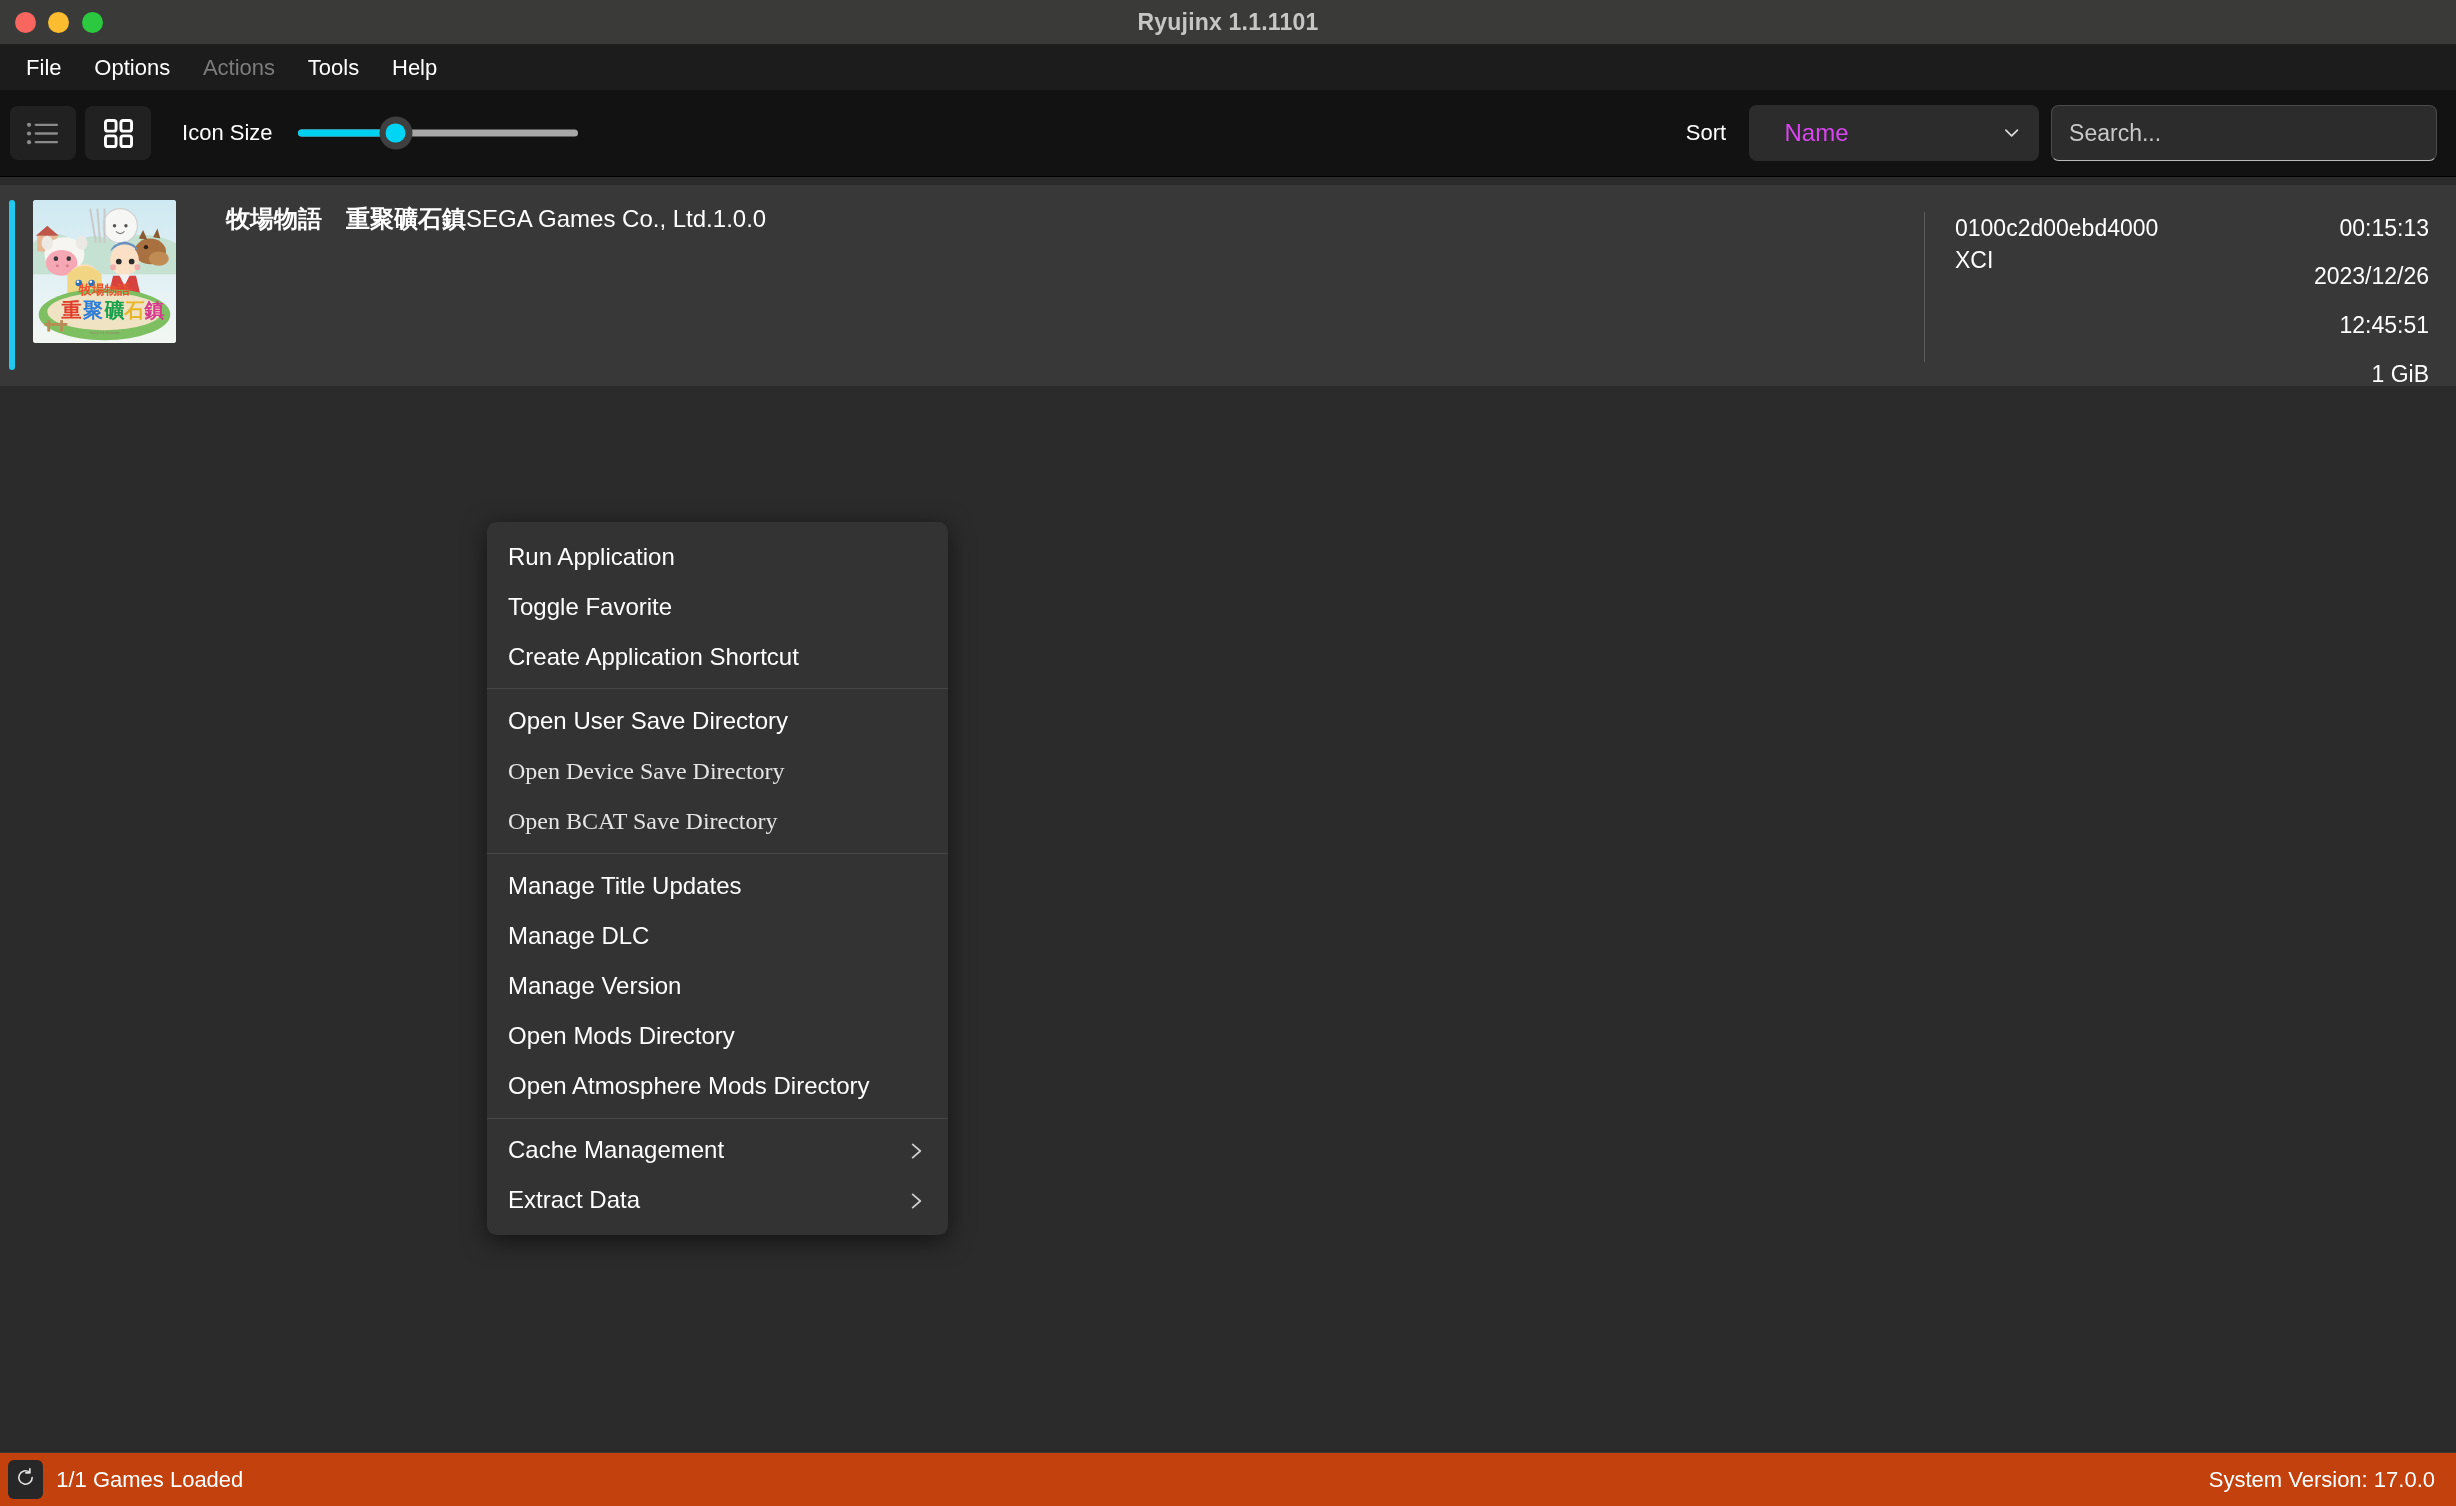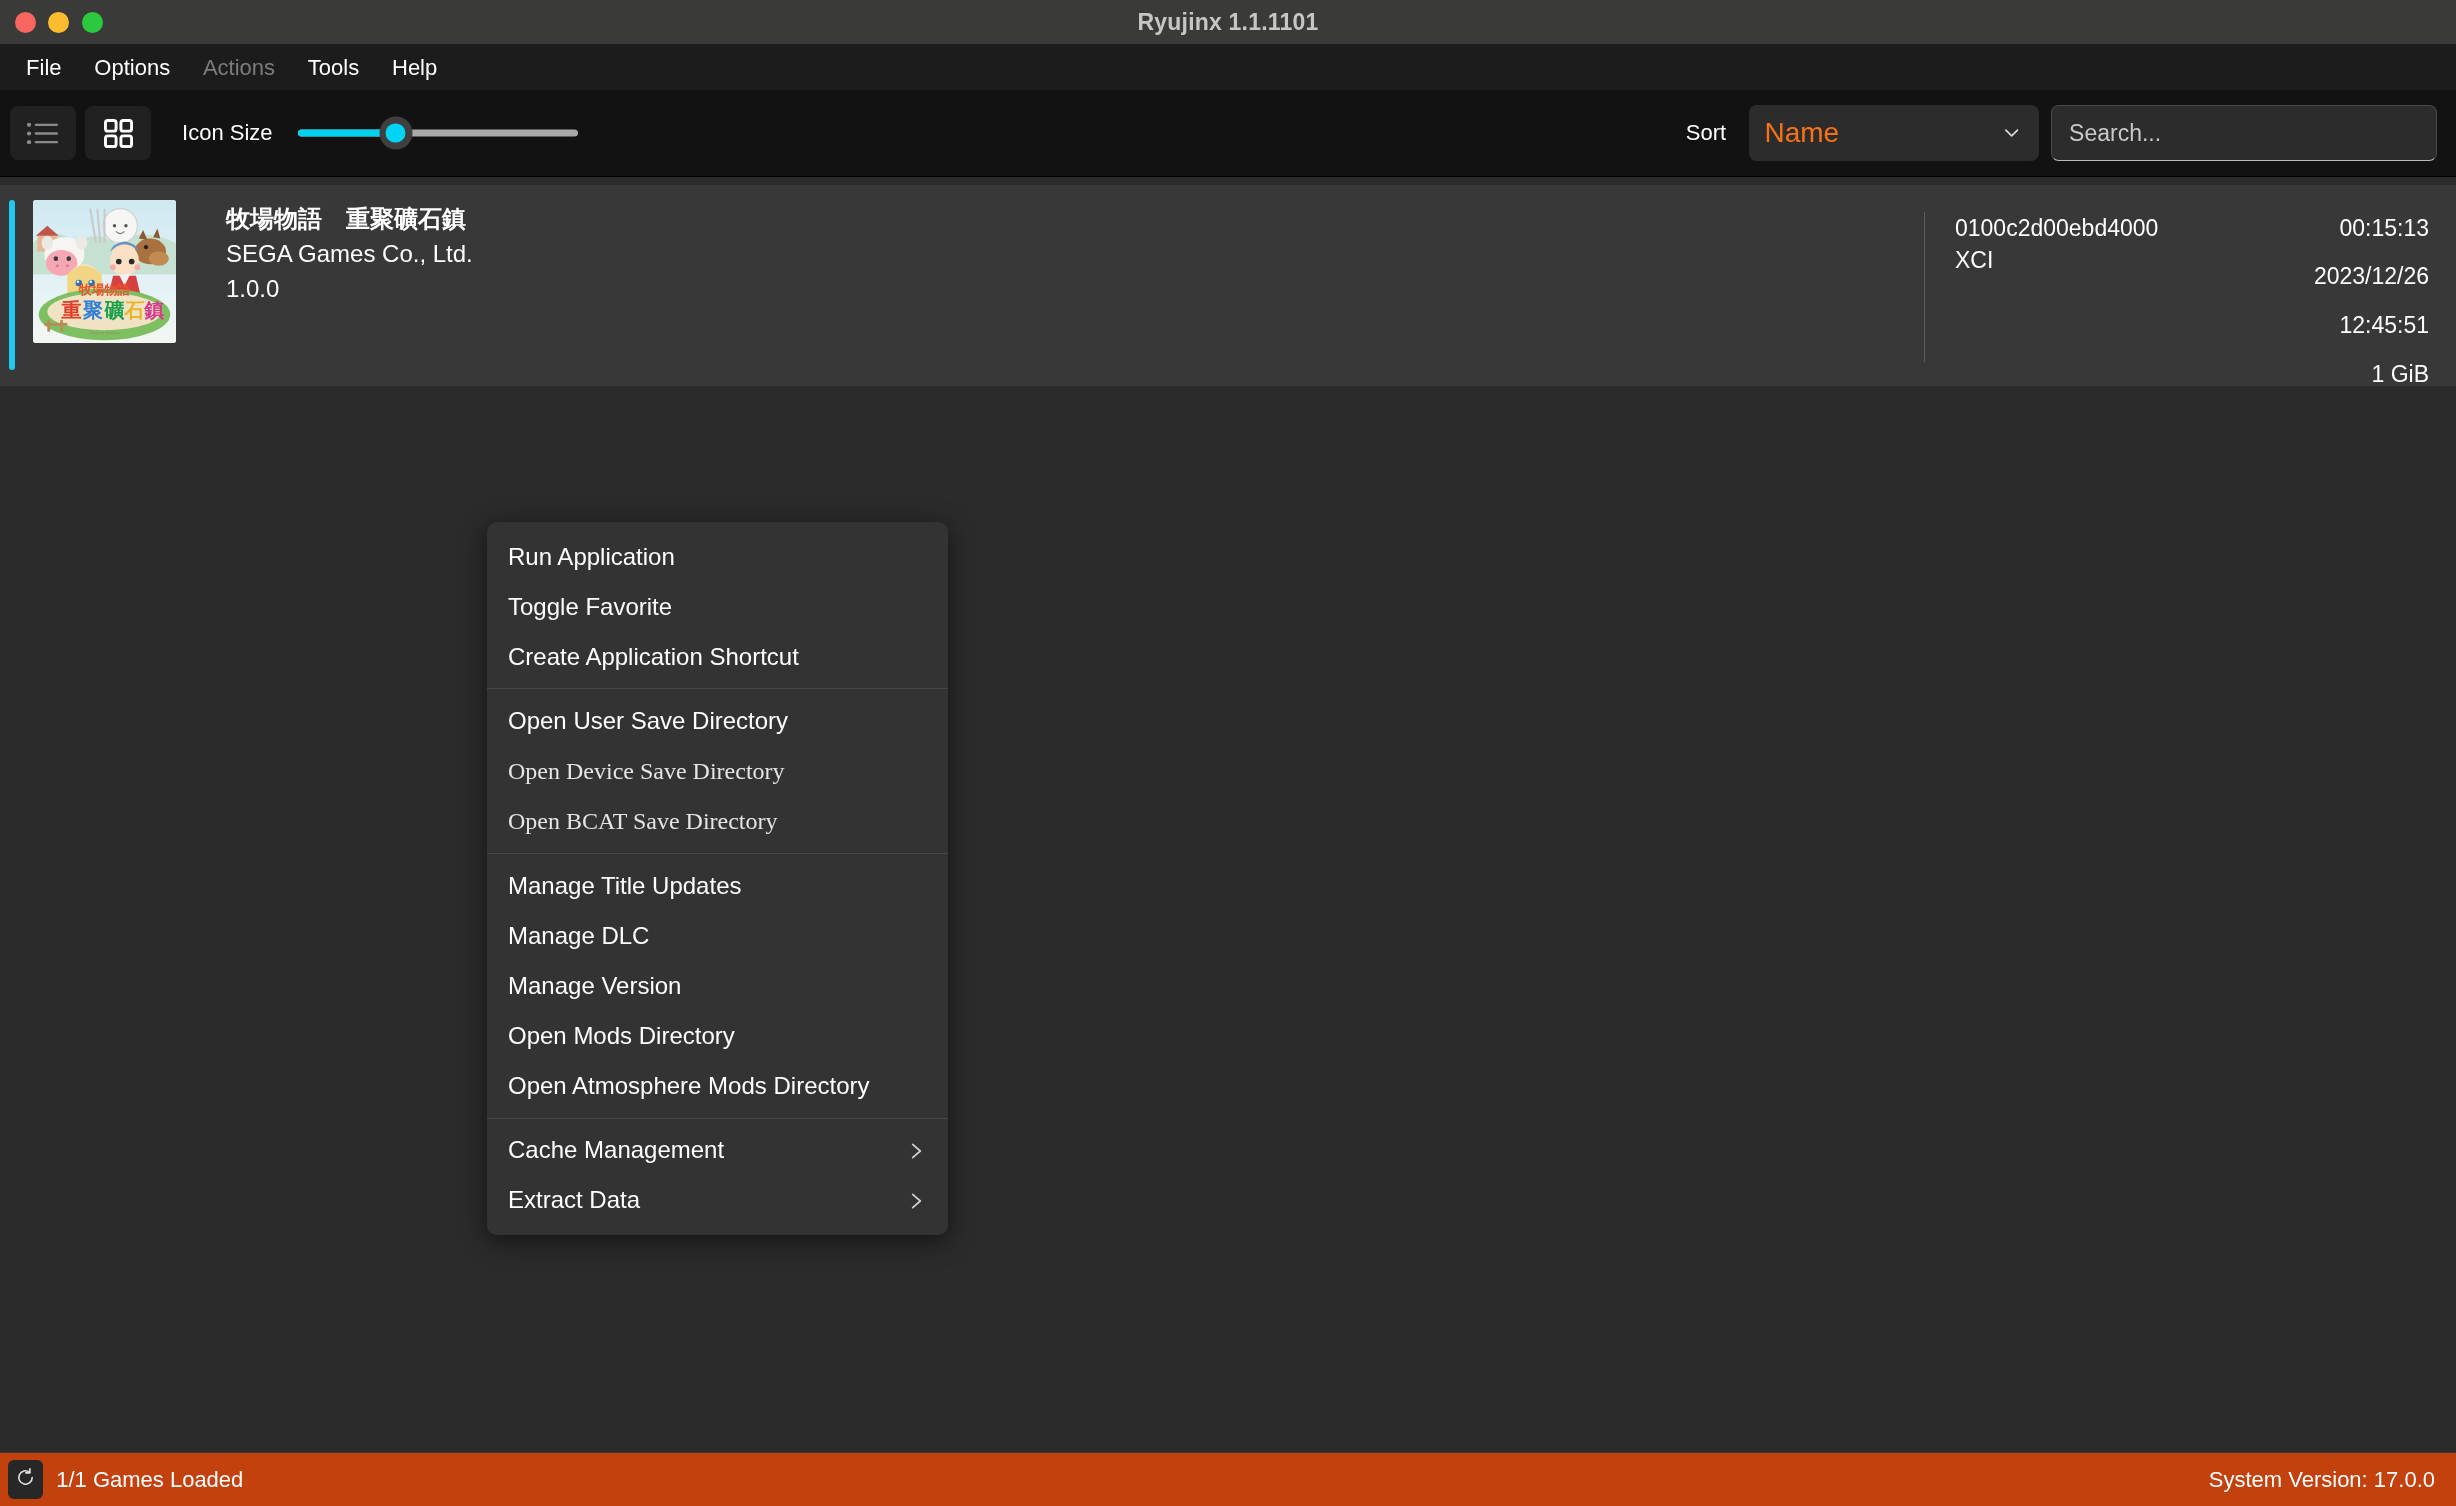--- a/index.html
+++ b/index.html
@@ -121,21 +121,21 @@
   }
   .combo {
     position: relative;
     width: 290px; height: 56px;
     background: #2c2c2c;
     border-radius: 7.7px;
     display: flex; align-items: center;
     padding: 0 15.4px;
     cursor: default;
   }
-  .combo-value { color: #f97316; font-size: 28px; }
+  .combo-value { color: #d946ef; font-size: 24px; margin-left: 20px; }
   .combo-arrow {
     position: absolute; right: 17.4px; top: 50%;
     transform: translateY(-50%);
     width: 19.3px; height: 19.3px;
   }
   .search-box {
     width: 386px; height: 56px;
     background: #2c2c2c;
     border: 1px solid #4a4a4a;
     border-bottom: 1.9px solid #b9b9b9;
@@ -178,21 +178,21 @@
     margin: 15.4px 0 0 33px;
     border-radius: 2.9px;
     flex: 0 0 auto;
     overflow: hidden;
     position: relative;
     background: #cfe7ef;
   }
   .game-icon svg { display:block; width:100%; height:100%; }
   .game-meta {
     margin: 17.4px 0 0 50px;
-    display: flex; flex-direction: column;
+    display: flex; 
     flex: 1 1 auto;
     min-width: 0;
   }
   .game-title {
     color: #ffffff; font-size: 24px; font-weight: bold;
     line-height: 1.45;
     white-space: pre;
   }
   .game-dev, .game-ver {
     color: #ffffff; font-size: 24px; line-height: 1.45;

